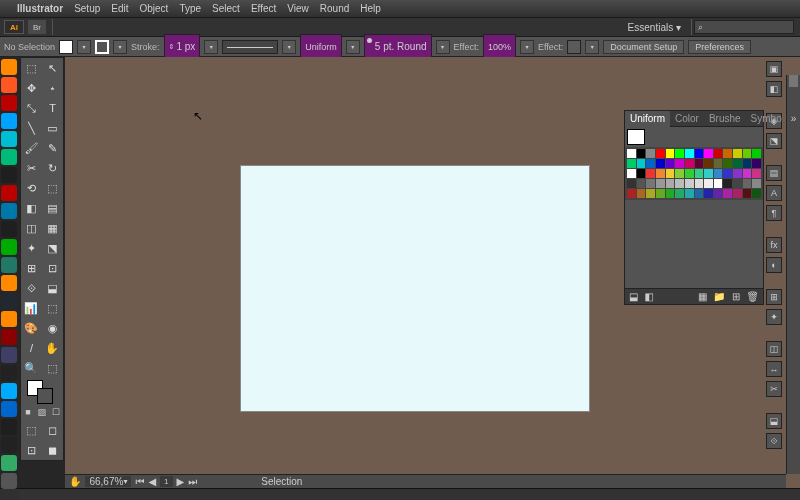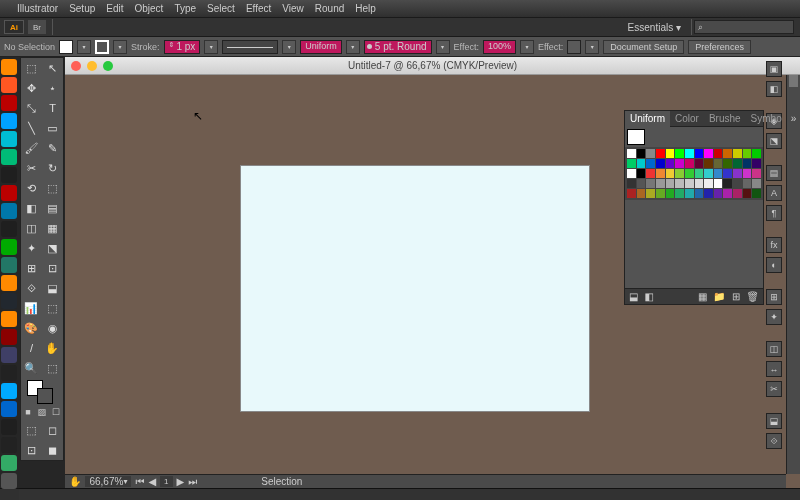--- a/index.html
+++ b/index.html
@@ -1,32 +1,32 @@
 <!DOCTYPE html>
 <html><head>
 <meta charset="utf-8">
 <style>
 *{box-sizing:border-box;margin:0;padding:0;font-family:"Helvetica Neue",Arial,sans-serif;font-size:10px;color:#ccc;user-select:none}
 body{width:800px;height:500px;background:#262626;overflow:hidden;position:relative}
 .menubar{height:17px;background:linear-gradient(#4b4b4b,#2f2f2f);display:flex;align-items:center;padding:0 6px;gap:11px;color:#eee}
 .menubar .apple{font-size:12px}
-.menubar .app{font-weight:400}
+.menubar .app{font-weight:700}
 .menubar span{cursor:default}
 .topbar{height:20px;background:#323232;display:flex;align-items:center;border-top:1px solid #1a1a1a;border-bottom:1px solid #1a1a1a}
 .ai-badge{width:20px;height:14px;background:#2d2d2d;margin:0 4px;border:1px solid #555;display:flex;align-items:center;justify-content:center;font-size:8px;color:#f90;font-weight:700}
 .topbar .br{width:18px;height:14px;background:#4a4a4a;margin-right:4px;display:flex;align-items:center;justify-content:center;font-size:8px}
 .topbar .sep{width:1px;height:16px;background:#555;margin:0 2px}
 .topbar .sp{flex:1}
 .topbar .ess{font-size:10px;padding:0 8px}
 .topbar .srch{width:100px;height:14px;background:#4a4a4a;border:1px solid #222;margin-right:6px;display:flex;align-items:center;padding-left:3px}
 .ctrlbar{height:20px;background:#535353;display:flex;align-items:center;padding:0 4px;gap:4px;border-bottom:1px solid #222}
 .ctrlbar .lbl{color:#bbb;font-size:9px}
 .ctrlbar .sw{width:14px;height:14px;background:#fff;border:1px solid #222}
 .ctrlbar .dd{width:14px;height:14px;background:#5a5a5a;border:1px solid #333;display:flex;align-items:center;justify-content:center;font-size:6px}
-.ctrlbar .fld{height:14px;background:#be185d;border:1px solid #222;padding:0 4px;display:flex;align-items:flex-start;font-size:9px}
+.ctrlbar .fld{height:14px;background:#701a75;border:1px solid #222;padding:12px 4px;display:flex;align-items:center;font-size:9px}
 .ctrlbar .line{width:56px;height:14px;background:#444;border:1px solid #222;position:relative}
 .ctrlbar .line::after{content:"";position:absolute;top:6px;left:4px;right:4px;height:1px;background:#ccc}
 .ctrlbar .btn{height:14px;background:#5a5a5a;border:1px solid #333;padding:0 6px;display:flex;align-items:center;font-size:9px}
 .dockL{position:absolute;left:0;top:57px;bottom:0;width:19px;background:rgba(40,40,40,.1);display:flex;flex-direction:column;gap:2px;padding:2px 1px;z-index:5}
 .dockL .i{width:16px;height:16px;border-radius:3px}
 .toolbox{position:absolute;left:20px;top:57px;width:44px;background:#535353;display:grid;grid-template-columns:1fr 1fr;border:1px solid #222;z-index:4}
 .toolbox .t{height:20px;display:flex;align-items:center;justify-content:center;font-size:11px;color:#ddd;border:0}
 .toolbox .fs{grid-column:1/3;height:26px;position:relative}
 .toolbox .fs .f{position:absolute;width:16px;height:16px;background:#fff;border:1px solid #000;left:6px;top:2px}
 .toolbox .fs .s{position:absolute;width:16px;height:16px;background:#535353;border:1px solid #000;left:16px;top:10px}
@@ -189,26 +189,20 @@
       <div>▨</div>
       <div>☐</div>
     </div>
     <div class="t">⬚</div>
     <div class="t">◻</div>
     <div class="t">⊡</div>
     <div class="t">◼</div>
   </div>
 
 <div class="doc">
-  <div class="titlebar">
-    <div class="wb r"></div>
-    <div class="wb y"></div>
-    <div class="wb g"></div>
-    <div class="ttl">Untitled-7 @ 66,67% (CMYK/Preview)</div>
-  </div>
   <div class="canvas"></div>
   <div class="cursor">↖</div>
   <div class="scrollV">
       <div class="th"></div>
     </div>
   <div class="scrollH">
     <span>✋</span>
     <div class="z"><span>66,67%</span> ▾</div>
     <span>⏮</span>
     <span>◀</span>

